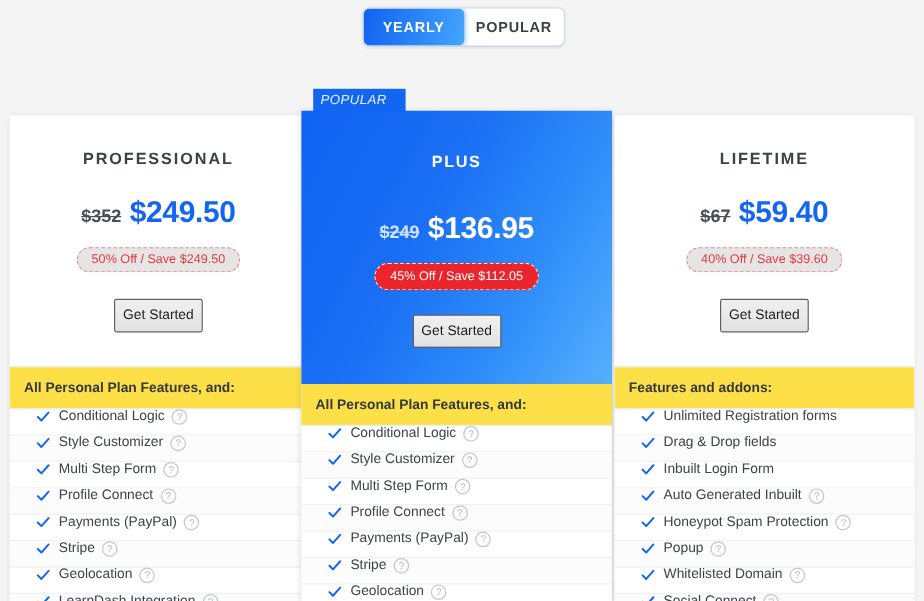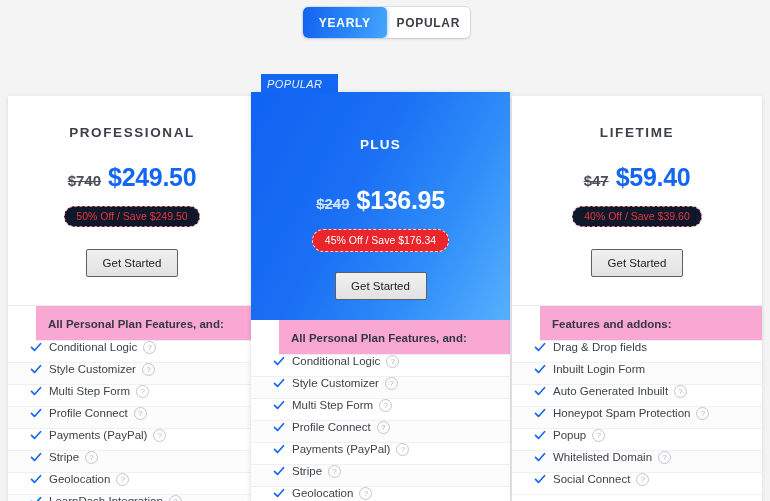--- a/index.html
+++ b/index.html
@@ -117,21 +117,21 @@
   .plan-name {
     text-align: center;
     font-size: 13.5px;
     font-weight: bold;
     letter-spacing: 1.6px;
     color: #3c4148;
     padding-top: 29px;
   }
   .card-mid .plan-name {
     color: #ffffff;
-    padding-top: 45px;
+    padding-top: 35px;
     letter-spacing: 1.3px;
   }
 
   .price-row {
     display: flex;
     align-items: baseline;
     justify-content: center;
     gap: 7px;
     margin-top: 23px;
   }
@@ -155,54 +155,53 @@
 
   .save-badge {
     display: block;
     margin: 14px auto 0 auto;
     width: fit-content;
     padding: 3px 11px 4px 11px;
     font-size: 10.5px;
     color: #e8383d;
     border: 1px dashed #eb8a8d;
     border-radius: 13px;
-    background: #0f172a;
+    background: #e5e5e5;
     white-space: nowrap;
   }
   .card-mid .save-badge {
     color: #ffffff;
     background: #ea252c;
     border: 1px dashed #ffd9da;
     padding: 4px 12px 5px 12px;
   }
 
   .cta {
     display: block;
     margin: 22px auto 0 auto;
-    width: 92px;
+    width: 74px;
     height: 28px;
     font-family: "Liberation Sans", sans-serif;
     font-size: 11.5px;
     color: #1d1d1d;
     background: linear-gradient(180deg, #f0f0f0 0%, #e2e2e2 100%);
     border: 1px solid #5f5f5f;
     border-radius: 2px;
     cursor: pointer;
   }
   .card-mid .cta { margin-top: 20px; }
 
   
   .feat-head {
     font-size: 11.5px;
     font-weight: bold;
     color: #34383f;
     padding: 12px 0 10px 12px;
     border-bottom: 1px solid #ececee;
-    background: #f9a8d4;
-    margin-left: 28px;
+    background: #fde047;
   }
   .feat-row {
     display: flex;
     height: 22px;
     padding-left: 22px;
     border-bottom: 1px solid #f0f0f2;
     font-size: 11.5px;
     color: #3e434a;
     box-sizing: border-box;
     white-space: nowrap;
@@ -247,21 +246,21 @@
 <div class="cards">
 
   <div class="ribbon">
     <span>POPULAR</span>
   </div>
 
   <div class="card card-left">
     <div class="head">
       <div class="plan-name">PROFESSIONAL</div>
       <div class="price-row">
-        <span class="price-old">$740</span>
+        <span class="price-old">$352</span>
         <span class="price-new">$249.50</span>
       </div>
       <span class="save-badge">50% Off / Save $249.50</span>
       <button class="cta">Get Started</button>
     </div>
     <div class="feat-head">All Personal Plan Features, and:</div>
     <div class="feat-list">
         <div class="feat-row">
           <svg class="check" viewBox="0 0 16 16">
             <path d="M2 8.6 L6 12.6 L14 3.6" fill="none" stroke="#1266f2" stroke-width="2.2" stroke-linecap="round" stroke-linejoin="round"></path>
@@ -321,21 +320,21 @@
       </div>
   </div>
 
   <div class="card-mid">
     <div class="head">
       <div class="plan-name">PLUS</div>
       <div class="price-row">
         <span class="price-old">$249</span>
         <span class="price-new">$136.95</span>
       </div>
-      <span class="save-badge">45% Off / Save $176.34</span>
+      <span class="save-badge">45% Off / Save $112.05</span>
       <button class="cta">Get Started</button>
     </div>
     <div class="feat-head">All Personal Plan Features, and:</div>
     <div class="feat-list">
         <div class="feat-row">
           <svg class="check" viewBox="0 0 16 16">
             <path d="M2 8.6 L6 12.6 L14 3.6" fill="none" stroke="#1266f2" stroke-width="2.2" stroke-linecap="round" stroke-linejoin="round"></path>
           </svg>
           <span>Conditional Logic</span>
           <span class="help">?</span>
@@ -382,32 +381,38 @@
           <span>Geolocation</span>
           <span class="help">?</span>
         </div>
       </div>
   </div>
 
   <div class="card card-right">
     <div class="head">
       <div class="plan-name">LIFETIME</div>
       <div class="price-row">
-        <span class="price-old">$47</span>
+        <span class="price-old">$67</span>
         <span class="price-new">$59.40</span>
       </div>
       <span class="save-badge">40% Off / Save $39.60</span>
       <button class="cta">Get Started</button>
     </div>
     <div class="feat-head">Features and addons:</div>
     <div class="feat-list">
         <div class="feat-row">
           <svg class="check" viewBox="0 0 16 16">
             <path d="M2 8.6 L6 12.6 L14 3.6" fill="none" stroke="#1266f2" stroke-width="2.2" stroke-linecap="round" stroke-linejoin="round"></path>
           </svg>
+          <span>Unlimited Registration forms</span>
+        </div>
+        <div class="feat-row">
+          <svg class="check" viewBox="0 0 16 16">
+            <path d="M2 8.6 L6 12.6 L14 3.6" fill="none" stroke="#1266f2" stroke-width="2.2" stroke-linecap="round" stroke-linejoin="round"></path>
+          </svg>
           <span>Drag &amp; Drop fields</span>
         </div>
         <div class="feat-row">
           <svg class="check" viewBox="0 0 16 16">
             <path d="M2 8.6 L6 12.6 L14 3.6" fill="none" stroke="#1266f2" stroke-width="2.2" stroke-linecap="round" stroke-linejoin="round"></path>
           </svg>
           <span>Inbuilt Login Form</span>
         </div>
         <div class="feat-row">
           <svg class="check" viewBox="0 0 16 16">

